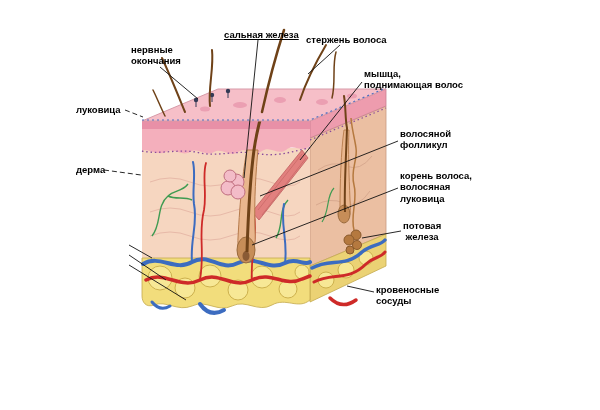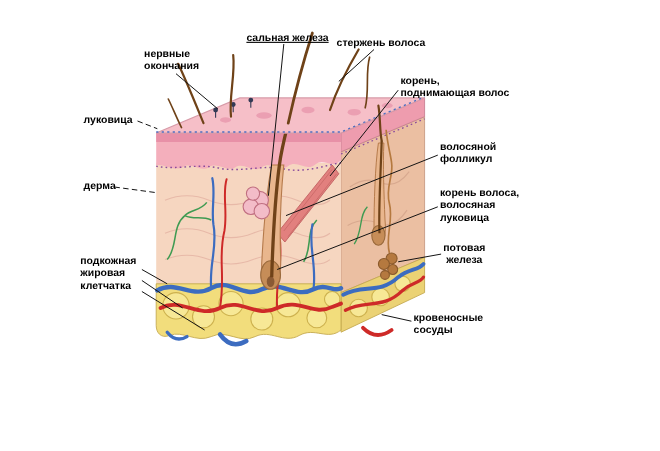--- a/index.html
+++ b/index.html
@@ -156,30 +156,27 @@
       <line x1="129" y1="245" x2="152" y2="258"></line>
       <line x1="129" y1="255" x2="166" y2="280"></line>
       <line x1="129" y1="265" x2="186" y2="300"></line>
     </g>
   </svg>
 
   <div class="lbl" style="left:131px;top:44px;">нервные
 окончания</div>
   <div class="lbl" style="left:224px;top:29px;text-decoration:underline;">сальная железа</div>
   <div class="lbl" style="left:306px;top:34px;">стержень волоса</div>
-  <div class="lbl" style="left:364px;top:68px;">корень,
+  <div class="lbl" style="left:364px;top:68px;">мышца,
 поднимающая волос</div>
   <div class="lbl" style="left:76px;top:104px;">луковица</div>
   <div class="lbl" style="left:400px;top:128px;">волосяной
 фолликул</div>
   <div class="lbl" style="left:76px;top:164px;text-align:center;">дерма</div>
   <div class="lbl" style="left:400px;top:170px;">корень волоса,
 волосяная
 луковица</div>
   <div class="lbl" style="left:403px;top:220px;text-align:center;">потовая
 железа</div>
-  <div class="lbl" style="left:73px;top:232px;">подкожная
-жировая
-клетчатка</div>
   <div class="lbl" style="left:376px;top:284px;">кровеносные
 сосуды</div>
 
 </div>
 
 </body></html>

